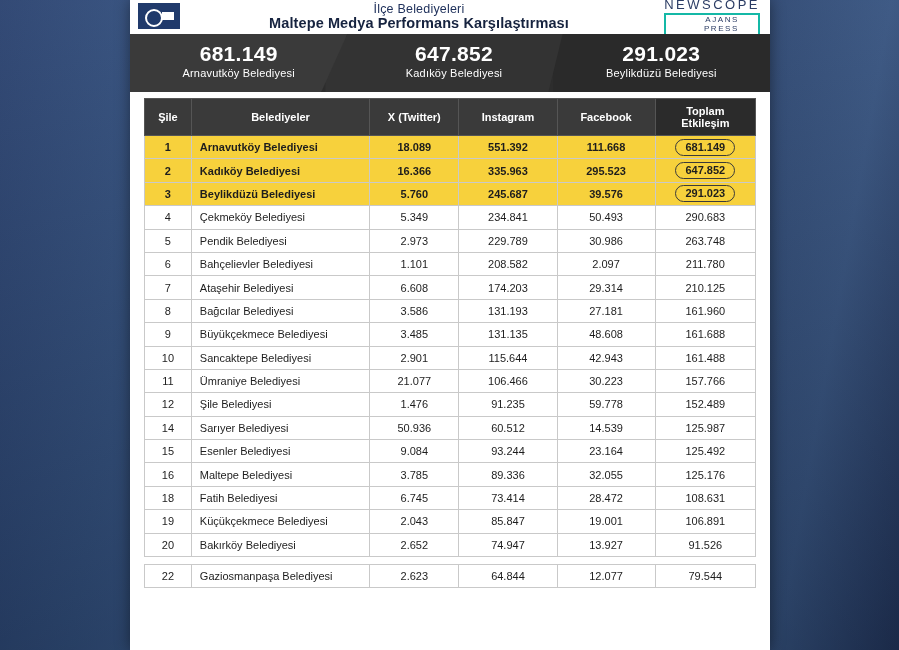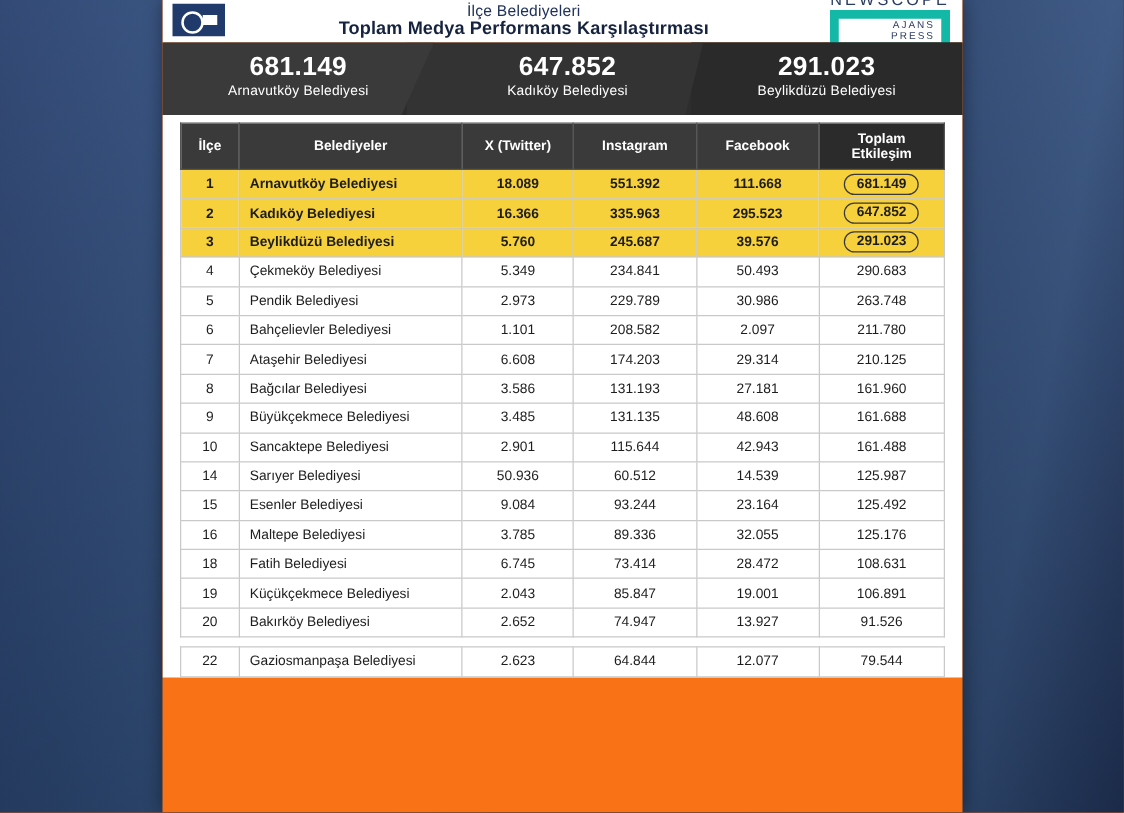--- a/index.html
+++ b/index.html
@@ -25,21 +25,21 @@
     position: absolute;
     inset: 0;
     background: linear-gradient(180deg, rgba(255,255,255,0.05), rgba(0,0,0,0.22));
   }
   .sheet {
     position: absolute;
     left: 130px;
     top: 0;
     width: 640px;
     height: 650px;
-    background: #f97316;
+    background: #ffffff;
     box-shadow: 0 0 14px rgba(0,0,0,0.45);
     overflow: hidden;
   }
 
   
   .header {
     position: relative;
     height: 34px;
     background: #ffffff;
     display: flex;
@@ -95,22 +95,22 @@
   }
   .ns-word {
     font-size: 13px;
     letter-spacing: 2.5px;
     color: #2b3c64;
     font-weight: normal;
   }
   .ajans {
     display: inline-block;
     margin-top: 2px;
-    border: 7px solid #14b8a6;
-    padding: 1px 5px;
+    border: 2px solid #14b8a6;
+    padding: 1px 19px;
     font-size: 8px;
     letter-spacing: 1.6px;
     color: #2b3c64;
   }
 
   
   .stats {
     position: relative;
     height: 58px;
     background: #2d2d2d;
@@ -226,21 +226,21 @@
 <body>
 
 <div class="bg"></div>
 
 <div class="sheet">
 
   <div class="header">
     <div class="logo-left"></div>
     <div class="htitles">
       <div class="htitle-1">İlçe Belediyeleri</div>
-      <div class="htitle-2">Toplam Medya Performans Karşılaştırması</div>
+      <div class="htitle-2">Maltepe Medya Performans Karşılaştırması</div>
     </div>
     <div class="logo-right">
       <div class="ns-word">NEWSCOPE</div>
       <div class="ajans">AJANS PRESS</div>
     </div>
   </div>
 
   <div class="stats">
     <div class="stat first">
       <div class="stat-num">681.149</div>
@@ -261,21 +261,21 @@
       <colgroup>
         <col class="c-rank">
           <col class="c-name">
           <col class="c-x">
           <col class="c-ig">
           <col class="c-fb">
           <col class="c-tot">
       </colgroup>
       <thead>
         <tr>
-          <th>İlçe</th>
+          <th>Şile</th>
           <th>Belediyeler</th>
           <th>X (Twitter)</th>
           <th>Instagram</th>
           <th>Facebook</th>
           <th class="last-head">Toplam Etkileşim</th>
         </tr>
       </thead>
       <tbody id="tbody">
           <tr class="hl">
             <td class="rank">1</td>
@@ -351,20 +351,36 @@
           </tr>
           <tr class="alt">
             <td class="rank">10</td>
             <td class="name">Sancaktepe Belediyesi</td>
             <td class="num">2.901</td>
             <td class="num">115.644</td>
             <td class="num">42.943</td>
             <td class="tot">161.488</td>
           </tr>
           <tr class="alt">
+            <td class="rank">11</td>
+            <td class="name">Ümraniye Belediyesi</td>
+            <td class="num">21.077</td>
+            <td class="num">106.466</td>
+            <td class="num">30.223</td>
+            <td class="tot">157.766</td>
+          </tr>
+          <tr class="alt">
+            <td class="rank">12</td>
+            <td class="name">Şile Belediyesi</td>
+            <td class="num">1.476</td>
+            <td class="num">91.235</td>
+            <td class="num">59.778</td>
+            <td class="tot">152.489</td>
+          </tr>
+          <tr class="alt">
             <td class="rank">14</td>
             <td class="name">Sarıyer Belediyesi</td>
             <td class="num">50.936</td>
             <td class="num">60.512</td>
             <td class="num">14.539</td>
             <td class="tot">125.987</td>
           </tr>
           <tr class="alt">
             <td class="rank">15</td>
             <td class="name">Esenler Belediyesi</td>

